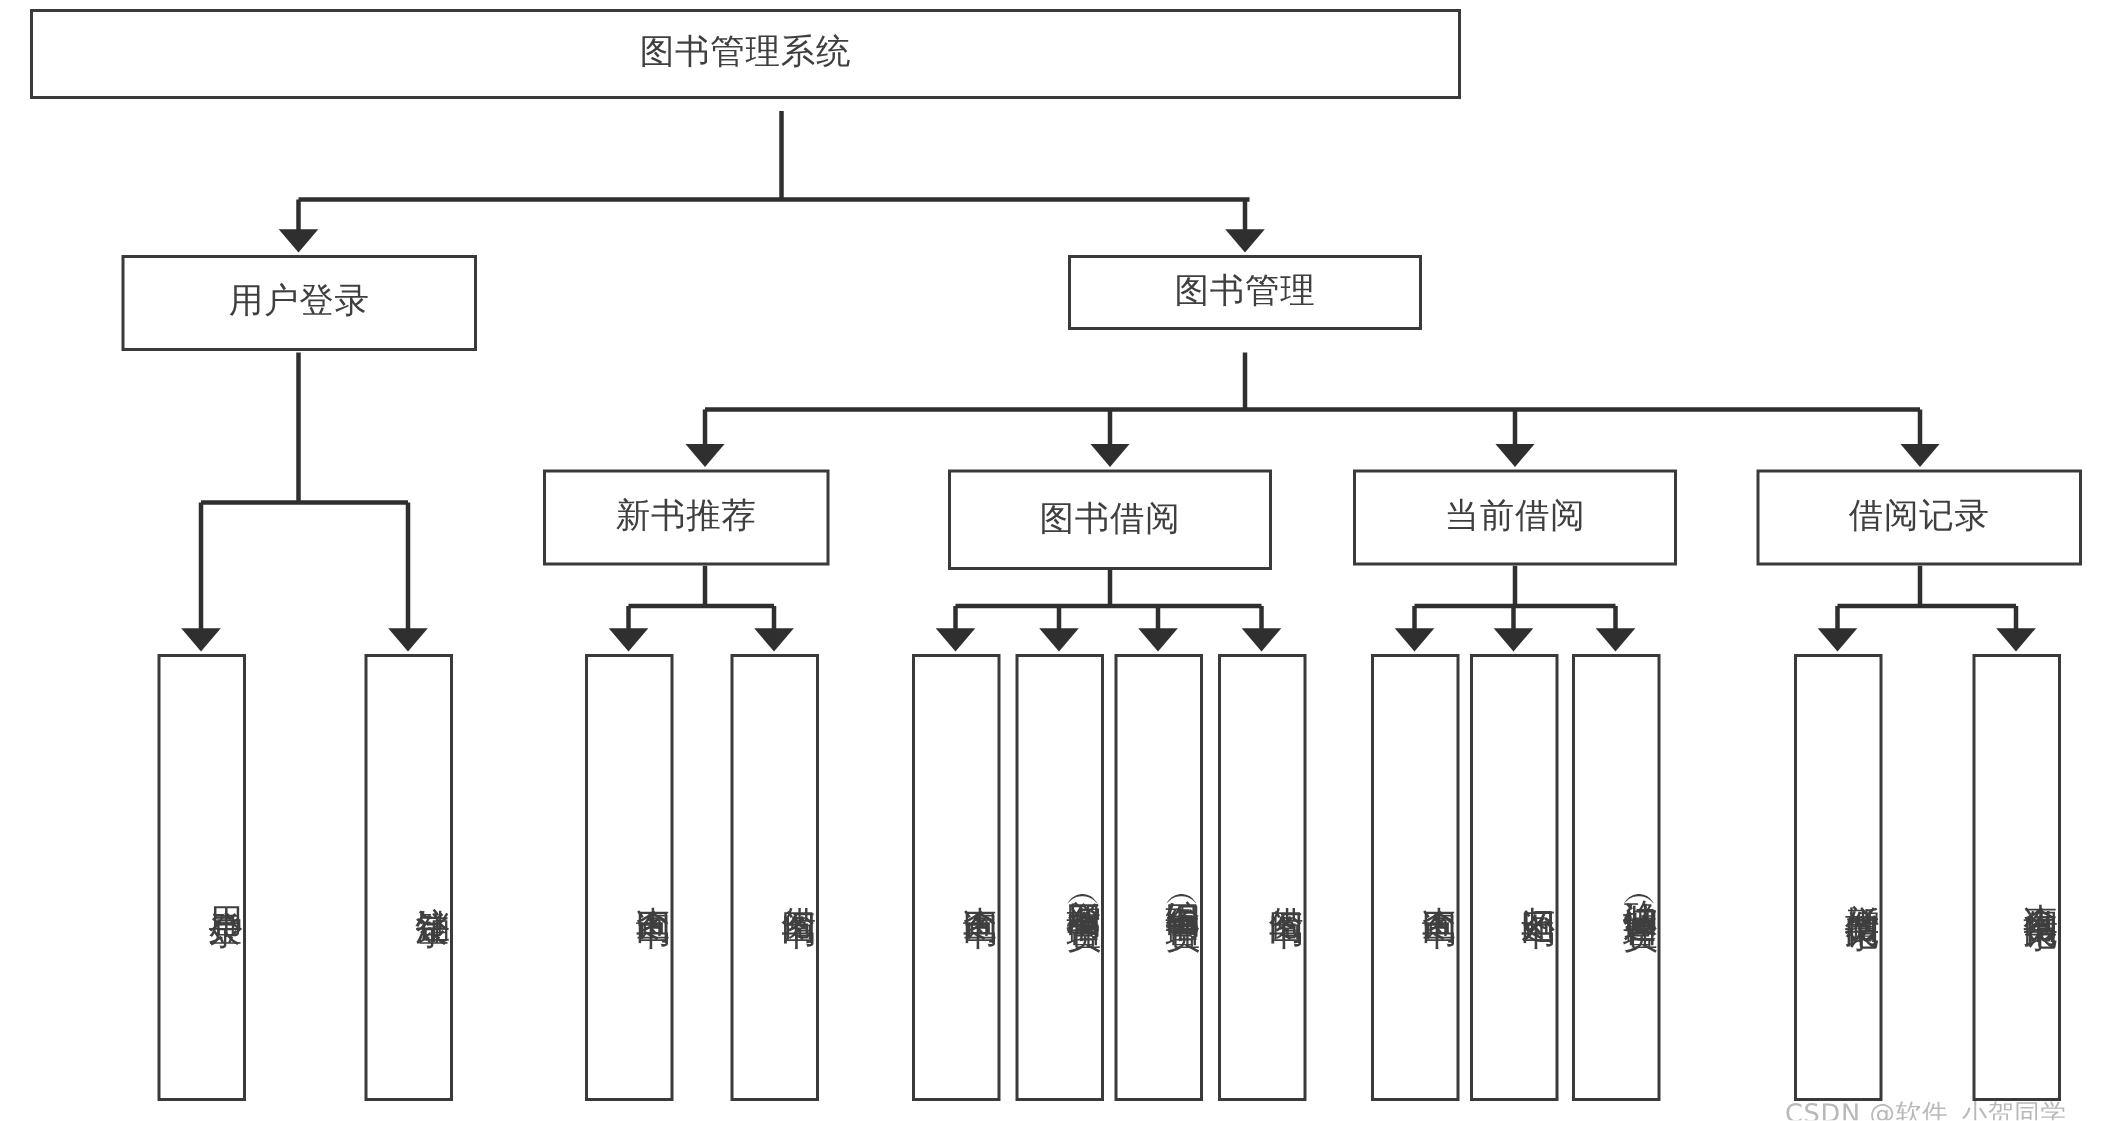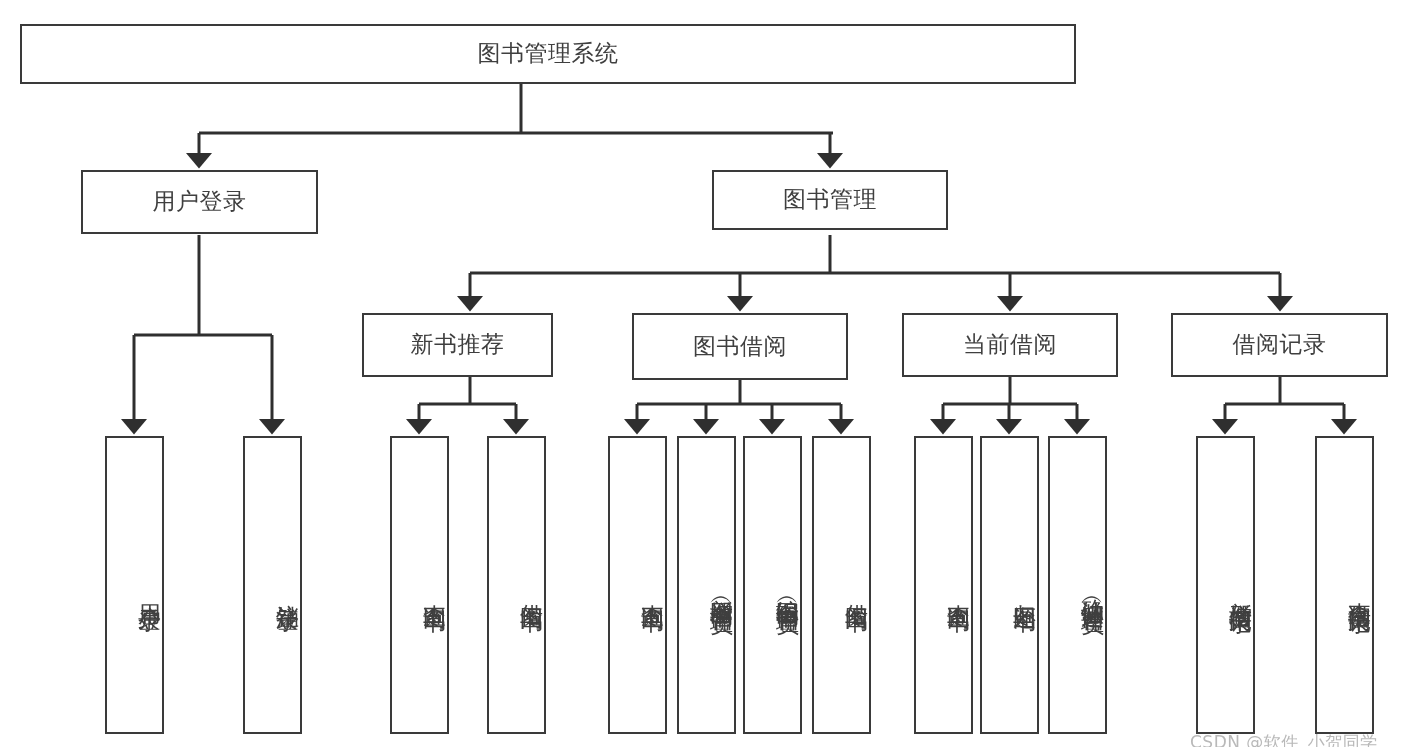--- a/index.html
+++ b/index.html
@@ -118,24 +118,24 @@
       <path d="M1009,404 L1009,426" marker-end="url(#arrow)"></path>
       <path d="M1077,404 L1077,426" marker-end="url(#arrow)"></path>
 
       <path d="M1280,377 L1280,404"></path>
       <path d="M1225,404 L1344,404"></path>
       <path d="M1225,404 L1225,426" marker-end="url(#arrow)"></path>
       <path d="M1344,404 L1344,426" marker-end="url(#arrow)"></path>
     </g>
   </svg>
 
-  <div class="node horizontal root" style="left:20px; top:24px; width:1056px; height:60px;">图书管理系统</div>
+  <div class="node horizontal root" style="left:20px; top:6px; width:954px; height:60px;">图书管理系统</div>
 
   <div class="node horizontal" style="left:81px; top:170px; width:237px; height:64px;">用户登录</div>
-  <div class="node horizontal" style="left:712px; top:170px; width:236px; height:60px;">图书管理</div>
+  <div class="node horizontal" style="left:712px; top:170px; width:236px; height:50px;">图书管理</div>
 
   <div class="node horizontal" style="left:362px; top:313px; width:191px; height:64px;">新书推荐</div>
   <div class="node horizontal" style="left:632px; top:313px; width:216px; height:67px;">图书借阅</div>
   <div class="node horizontal" style="left:1171px; top:313px; width:217px; height:64px;">借阅记录</div>
   <div class="node horizontal" style="left:902px; top:313px; width:216px; height:64px;">当前借阅</div>
 
   <div class="node vertical" style="left:105px; top:436px; width:59px; height:298px;">
     <span class="vtext">用户登录</span>
   </div>
   <div class="node vertical" style="left:243px; top:436px; width:59px; height:298px;">

